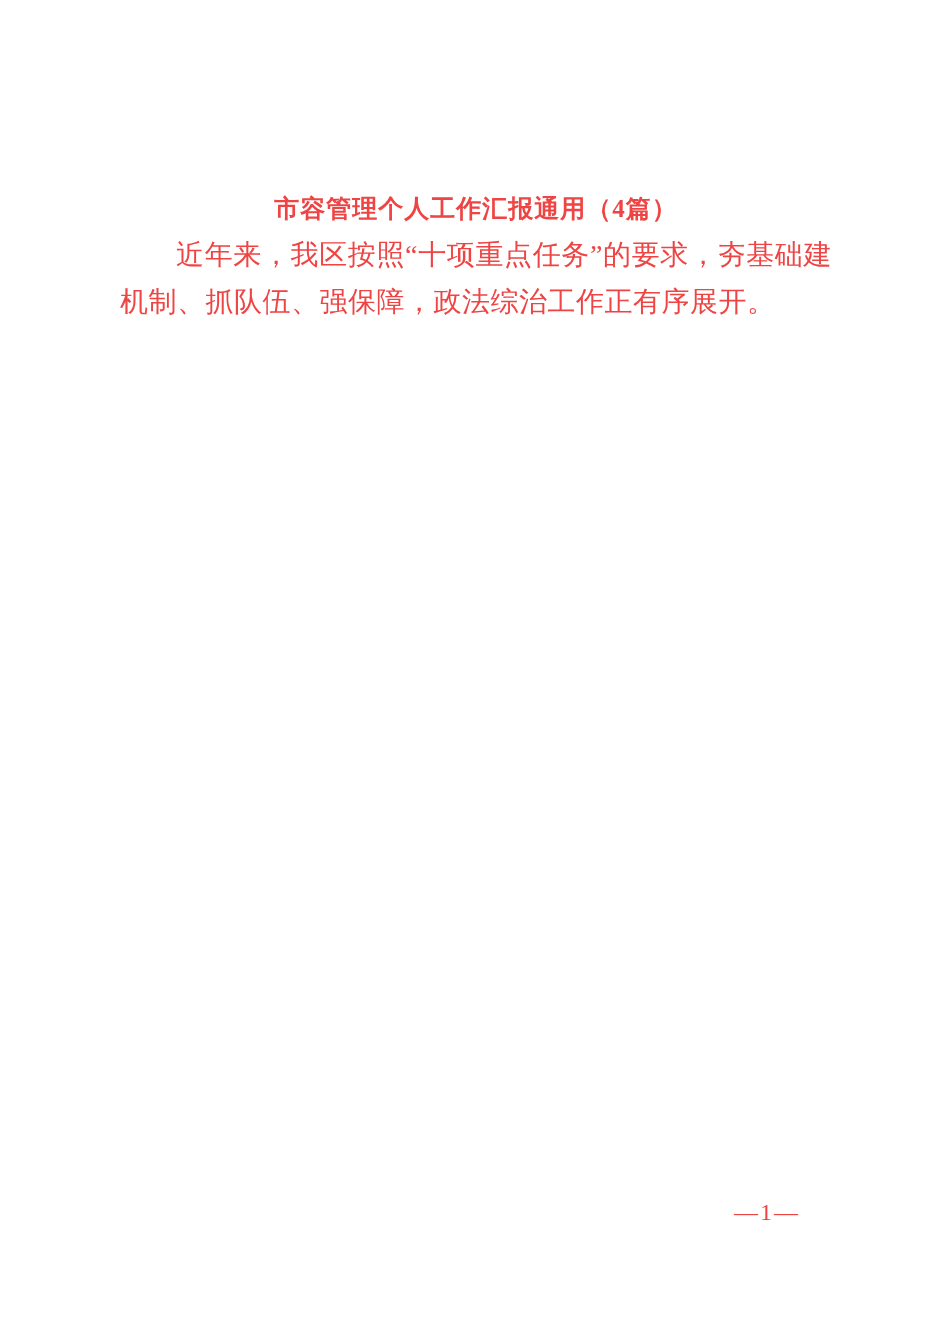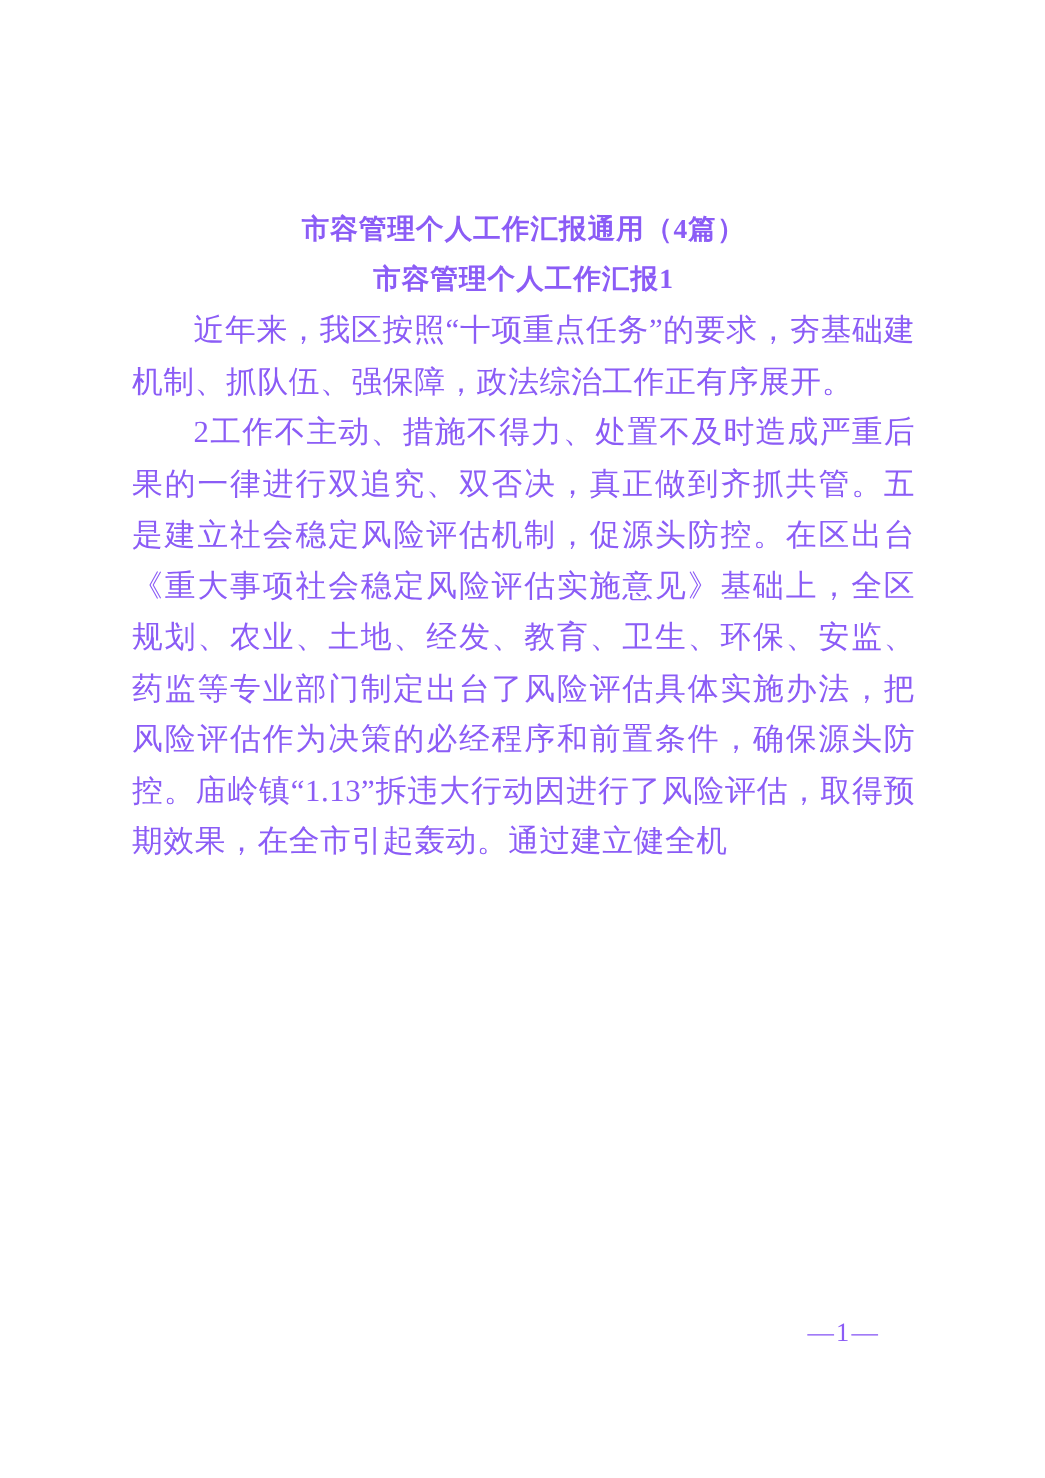--- a/index.html
+++ b/index.html
@@ -8,21 +8,21 @@
     background: #ffffff;
   }
   .page {
     position: relative;
     width: 950px;
     height: 1344px;
     background: #ffffff;
     box-sizing: border-box;
     padding: 186px 118px 0 120px;
     font-family: "Liberation Serif", "DejaVu Serif", serif;
-    color: #8b5cf6;
+    color: #ef4444;
     overflow: hidden;
   }
   .doc-title,
   .doc-subtitle {
     margin: 0;
     text-align: center;
     font-weight: bold;
     font-size: 25px;
     line-height: 46px;
     letter-spacing: 1px;
@@ -45,22 +45,20 @@
     font-family: "Liberation Serif", "DejaVu Serif", serif;
   }
 </style>
 </head>
 <body>
 
 <div class="page">
 
   <h1 class="doc-title">市容管理个人工作汇报通用（4篇）</h1>
 
-  <h2 class="doc-subtitle">市容管理个人工作汇报1</h2>
 
   <div class="doc-body">
     <p>近年来，我区按照“十项重点任务”的要求，夯基础建机制、抓队伍、强保障，政法综治工作正有序展开。</p>
-    <p>2工作不主动、措施不得力、处置不及时造成严重后果的一律进行双追究、双否决，真正做到齐抓共管。五是建立社会稳定风险评估机制，促源头防控。在区出台《重大事项社会稳定风险评估实施意见》基础上，全区规划、农业、土地、经发、教育、卫生、环保、安监、药监等专业部门制定出台了风险评估具体实施办法，把风险评估作为决策的必经程序和前置条件，确保源头防控。庙岭镇“1.13”拆违大行动因进行了风险评估，取得预期效果，在全市引起轰动。通过建立健全机</p>
   </div>
 
   <div class="page-number">—1—</div>
 
 </div>
 
 </body></html>

